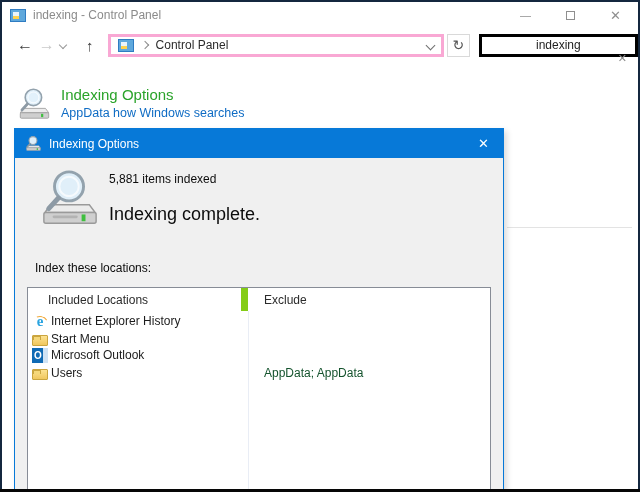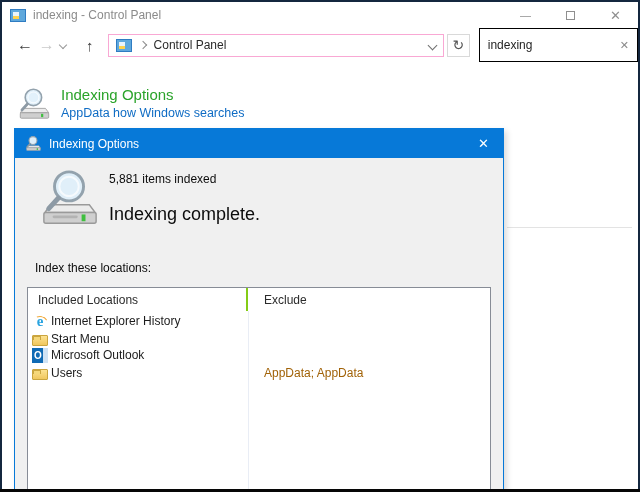--- a/index.html
+++ b/index.html
@@ -31,31 +31,31 @@
   .nav-back { width:22px; font-size:16px; color:#3f3f3f; }
   .nav-fwd  { width:22px; font-size:16px; color:#c9c9c9; }
   .chev { display:inline-block; width:6px; height:6px;
           border-right:1px solid #9a9a9a; border-bottom:1px solid #9a9a9a; }
   .chev-down  { transform:rotate(45deg); }
   .chev-right { transform:rotate(-45deg); }
   .nav-histchev { margin:0 6px 0 2px; }
   .nav-up  { width:20px; font-size:15px; color:#3f3f3f; margin-left:8px; }
 
   .addressbar { margin-left:8px; width:338px; height:23px; background:#fff;
-                border:1px solid #f9a8d4; display:flex; align-items:center; padding:0 7px; }
+                border:3px solid #f9a8d4; display:flex; align-items:center; padding:0 7px; }
   .ab-chev { margin:0 8px; border-color:#8a8a8a; }
   .ab-text { font-size:12px; color:#2b2b2b; }
   .ab-drop { margin-left:auto; border-color:#6f6f6f; width:7px; height:7px; }
 
   .refresh-btn { margin-left:3px; width:23px; height:23px; border:1px solid #d9d9d9;
                  display:flex; align-items:center; justify-content:center;
                  font-size:14px; color:#555; }
 
-  .searchbox { margin-left:9px; width:160px; height:23px; border:1px solid #000000;
-               display:flex; align-items:center; padding:16px 8px; }
+  .searchbox { margin-left:9px; width:160px; height:23px; border:3px solid #000000;
+               display:flex; align-items:center; padding:1px 8px;flex-direction:column; }
   .search-text { font-size:12px; color:#1f1f1f; }
   .search-clear { margin-left:auto; color:#8a8a8a; font-size:11px; }
 
   
   .result { position:absolute; left:15px; top:83px; display:flex; gap:9px; }
   .result-txt { padding-top:1px; }
   .result-title { font-size:15px; color:#2aa32a; cursor:pointer; }
   .result-sub { margin-top:3px; font-size:12.5px; color:#0f6cc4; cursor:pointer; }
   .hdivider { position:absolute; left:505px; right:6px; top:225px; height:1px; background:#e3e3e3; }
 
@@ -70,28 +70,28 @@
 
   .dlg-body { position:relative; height:333px; }
   .big-icon { position:absolute; left:24px; top:10px; }
   .status-count { position:absolute; left:94px; top:14px; font-size:12px; color:#0c0c0c; }
   .status-text  { position:absolute; left:94px; top:46px; font-size:18px; color:#0c0c0c; }
   .loc-label { position:absolute; left:20px; top:103px; font-size:12px; color:#0c0c0c; }
 
   .listview { position:absolute; left:12px; top:129px; width:464px; bottom:0;
               background:#fff; border:1px solid #878c96; overflow:hidden; }
   .lv-header { display:flex; height:23px; font-size:12px; color:#2b2b2b; }
-  .lv-col1 { width:220px; padding-left:10px; display:flex; align-items:center;
-             border-right:2px solid #84cc16; }
+  .lv-col1 { width:220px; padding-left:20px; display:flex; align-items:center;
+             border-right:7px solid #84cc16; }
   .lv-col2 { flex:1; padding-left:16px; display:flex; align-items:center; }
   .lv-coldivider { position:absolute; left:220px; top:23px; bottom:0; width:1px; background:#e9edf5; }
   .lv-body { padding-top:2px; }
   .lv-row { display:flex; height:17px; align-items:center; font-size:12px; }
   .lv-c1 { width:220px; padding-left:4px; display:flex; color:#1c1c1c; }
-  .lv-c2 { flex:1; padding-left:16px; color:#a16207; }
+  .lv-c2 { flex:1; padding-left:16px; color:#14532d; }
 
   .row-icon { width:16px; height:15px; margin-right:3px; position:relative;
               display:inline-flex; align-items:center; justify-content:center; flex:0 0 16px; }
   .icon-ie::before { content:"e"; color:#2aa4e0; font-weight:bold; font-size:15px;
                      line-height:1; font-family:"Liberation Serif", serif; }
   .icon-ie::after { content:""; position:absolute; left:1px; top:2px; width:13px; height:11px;
                     border:1.5px solid transparent; border-top-color:#f0a93a;
                     border-radius:50%; transform:rotate(18deg); }
   .icon-outlook { background:linear-gradient(90deg,#0f6ab4 0 11px,#cfe2f3 11px); }
   .icon-outlook::before { content:"O"; color:#fff; font-weight:bold; font-size:10px;

